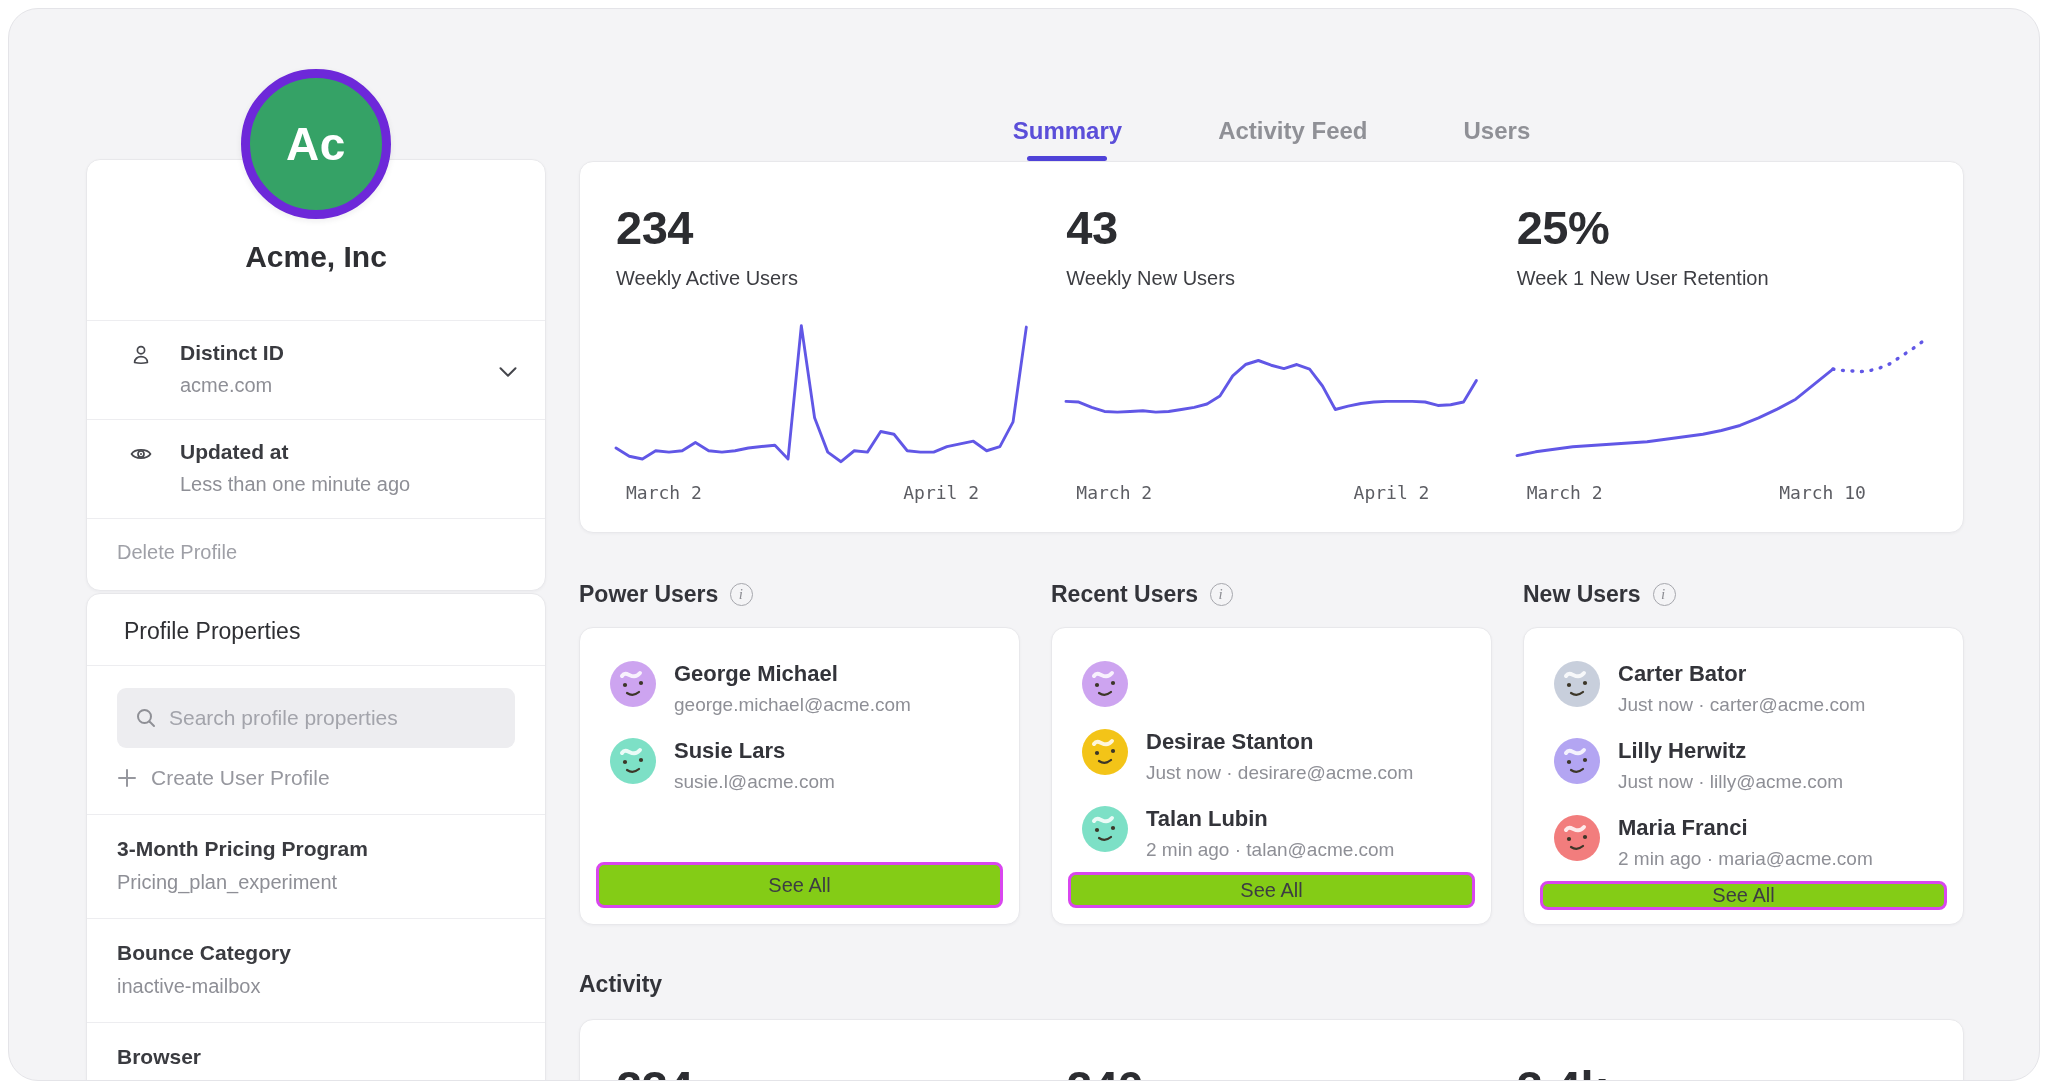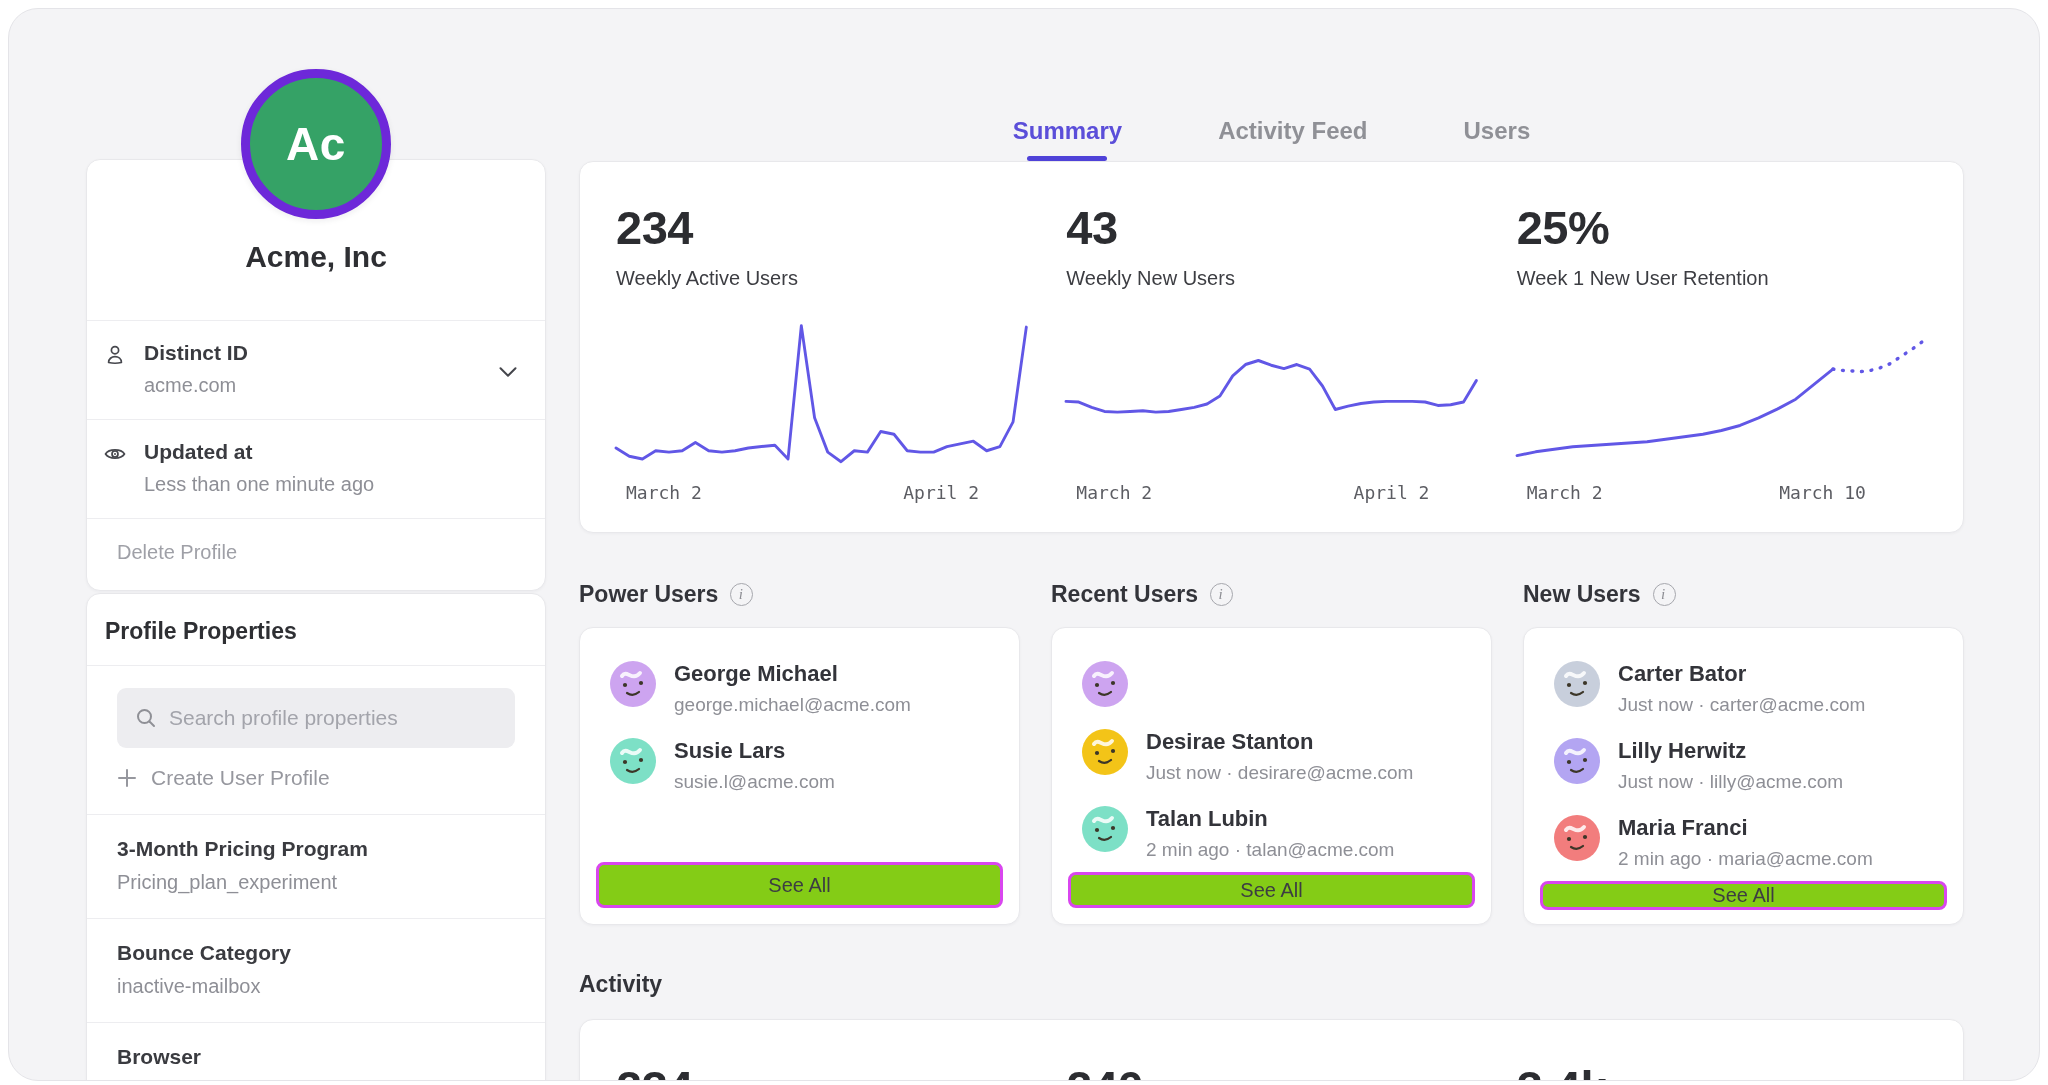--- a/index.html
+++ b/index.html
@@ -13,32 +13,32 @@
   .company-avatar { position:absolute; top:60px; left:50%; transform:translateX(-50%);
         width:132px; height:132px; border-radius:50%; border:9px solid #6d28d9;
         box-sizing:content-box; display:flex; align-items:center; justify-content:center;
         z-index:3; box-shadow:0 2px 6px rgba(20,20,40,.08); }
   .company-avatar span { color:#fff; font-size:46px; font-weight:700; letter-spacing:.5px; }
   .card { background:#ffffff; border:1px solid #e8e8eb; border-radius:14px;
           box-shadow:0 1px 3px rgba(25,25,45,.04); }
   .id-card { position:absolute; top:150px; left:0; right:0; z-index:2; }
   .id-card h1 { padding-top:80px; text-align:center; font-size:30px; font-weight:700;
                 color:#2e2f33; margin-bottom:46px; }
-  .side-row { border-top:1px solid #ededf0; padding:20px 30px 22px 16px;
-              display:flex; gap:17px; position:relative; }
+  .side-row { border-top:1px solid #ededf0; padding:20px 30px 22px 42px;
+              display:flex; gap:27px; position:relative; }
   .side-row .ricon { width:24px; height:24px; flex:0 0 24px; margin-top:2px; }
   .side-row .rlabel { font-size:21px; font-weight:700; color:#3a3b40; margin-bottom:9px; }
   .side-row .rvalue { font-size:20px; color:#8e8f96; }
   .chev { position:absolute; right:28px; top:50%; transform:translateY(-30%); }
   .delete-row { display:block; width:100%; text-align:left; border:none; background:none;
                 border-top:1px solid #ededf0; padding:22px 30px 26px 30px;
                 font-size:20px; color:#9fa0a7; cursor:pointer;
                 font-family:"Liberation Sans",sans-serif; border-radius:0 0 14px 14px; }
   .props-card { position:absolute; top:584px; left:0; right:0; height:560px; }
-  .props-card h2 { padding:24px 30px 20px 18px; font-size:23px; font-weight:700;
+  .props-card h2 { padding:24px 30px 20px 37px; font-size:23px; font-weight:400;
                    color:#2e2f33; border-bottom:1px solid #ededf0; }
   .search-box { margin:22px 30px 0 30px; height:60px; background:#ededf0; border-radius:9px;
                 display:flex; align-items:center; padding:0 18px; gap:12px; }
   .search-box input { border:none; background:transparent; outline:none; flex:1;
                       font-size:21px; color:#3a3b40; font-family:"Liberation Sans",sans-serif; }
   .search-box input::placeholder { color:#a3a4ab; }
   .create-row { display:flex; align-items:center; gap:14px; margin:18px 30px 24px 30px;
                 background:none; border:none; cursor:pointer; font-size:21px; color:#96979e;
                 font-family:"Liberation Sans",sans-serif; }
   .prop-row { border-top:1px solid #ededf0; padding:22px 30px 24px 30px; }

